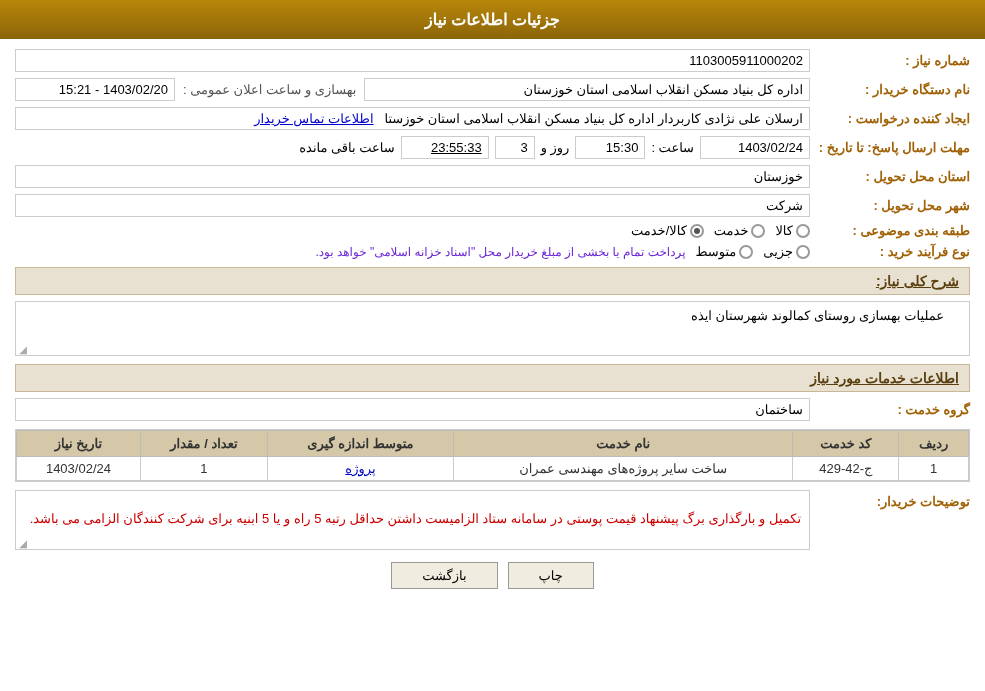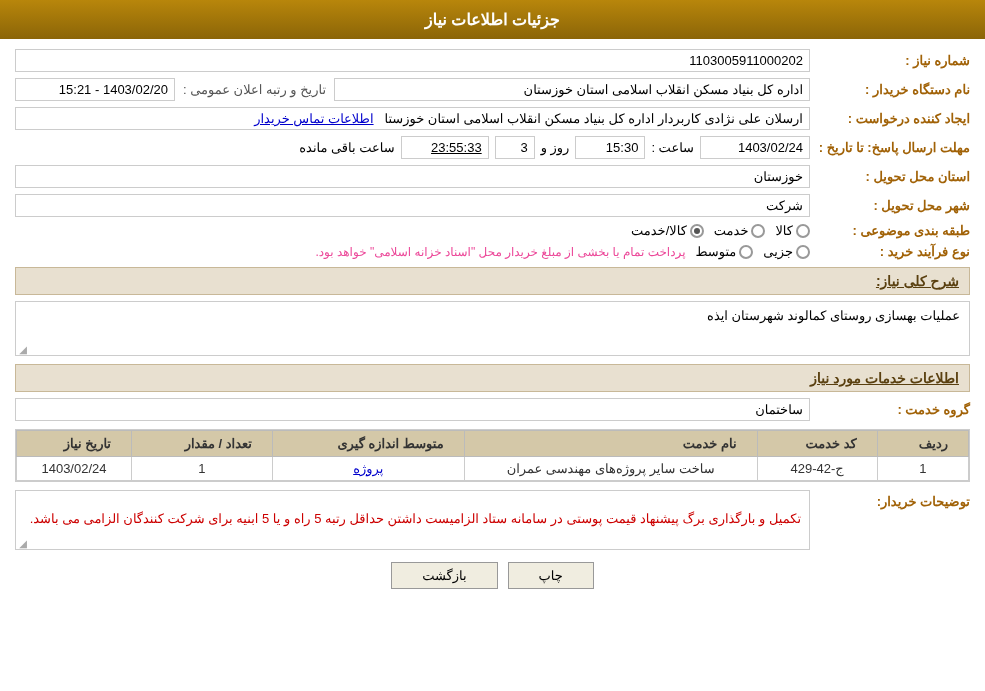--- a/index.html
+++ b/index.html
@@ -98,21 +98,21 @@
       font-size: 14px;
       font-weight: bold;
       color: #5a4010;
       margin: 8px 0 6px 0;
       text-align: right;
       text-decoration: underline;
     }
     .description-box {
       border: 1px solid #ccc;
       background: #fff;
-      padding: 6px 9px;
+      padding: 6px 25px;
       min-height: 55px;
       text-align: right;
       width: 100%;
       direction: rtl;
       position: relative;
     }
     .resize-handle {
       position: absolute;
       bottom: 2px;
       left: 2px;
@@ -128,22 +128,22 @@
     }
     table {
       width: 100%;
       border-collapse: collapse;
     }
     table thead tr {
       background: #d4c8a8;
     }
     table th {
       border: 1px solid #bbb;
-      padding: 5px 20px;
-      text-align: right;
+      padding: 5px 8px;
+      text-align: center;
       font-weight: bold;
       color: #333;
       font-size: 13px;
     }
     table td {
       border: 1px solid #ccc;
       padding: 4px 8px;
       text-align: center;
       color: #333;
     }
@@ -203,21 +203,21 @@
 
     <div class="info-row">
       <span class="label">شماره نیاز :</span>
       <div class="value-box">1103005911000202</div>
     </div>
 
     <div class="info-row">
       <span class="label">نام دستگاه خریدار :</span>
       <div style="flex:1; display:flex; gap:8px; align-items:center;">
         <div class="value-box" style="flex:1;">اداره کل بنیاد مسکن انقلاب اسلامی استان خوزستان</div>
-        <span class="announce-label">تاریخ و رتبه اعلان عمومی :</span>
+        <span class="announce-label">بهسازی و ساعت اعلان عمومی :</span>
         <div class="value-box small" style="width:160px;">1403/02/20 - 15:21</div>
       </div>
     </div>
 
     <div class="info-row">
       <span class="label">ایجاد کننده درخواست :</span>
       <div class="value-box" style="flex:1;">
         <span>ارسلان علی نژادی کاربردار اداره کل بنیاد مسکن انقلاب اسلامی استان خوزستا</span>
         &nbsp;
         <span class="link-blue">اطلاعات تماس خریدار</span>
@@ -269,21 +269,21 @@
       <span class="label">نوع فرآیند خرید :</span>
       <div class="radio-group">
         <div class="radio-item">
           <div class="radio-dot"></div>
           <span>جزیی</span>
         </div>
         <div class="radio-item">
           <div class="radio-dot"></div>
           <span>متوسط</span>
         </div>
-        <span style="color:#ec4899; font-size:12px;">پرداخت تمام یا بخشی از مبلغ خریدار محل "اسناد خزانه اسلامی" خواهد بود.</span>
+        <span style="color:#6d28d9; font-size:12px;">پرداخت تمام یا بخشی از مبلغ خریدار محل "اسناد خزانه اسلامی" خواهد بود.</span>
       </div>
     </div>
 
     <div class="section-divider">
       <span>شرح کلی نیاز:</span>
     </div>
     <div style="margin: 4px 0 8px 0; position:relative;">
       <div class="description-box">عملیات بهسازی روستای کمالوند شهرستان ایذه</div>
       <div class="resize-handle">◢</div>
     </div>

